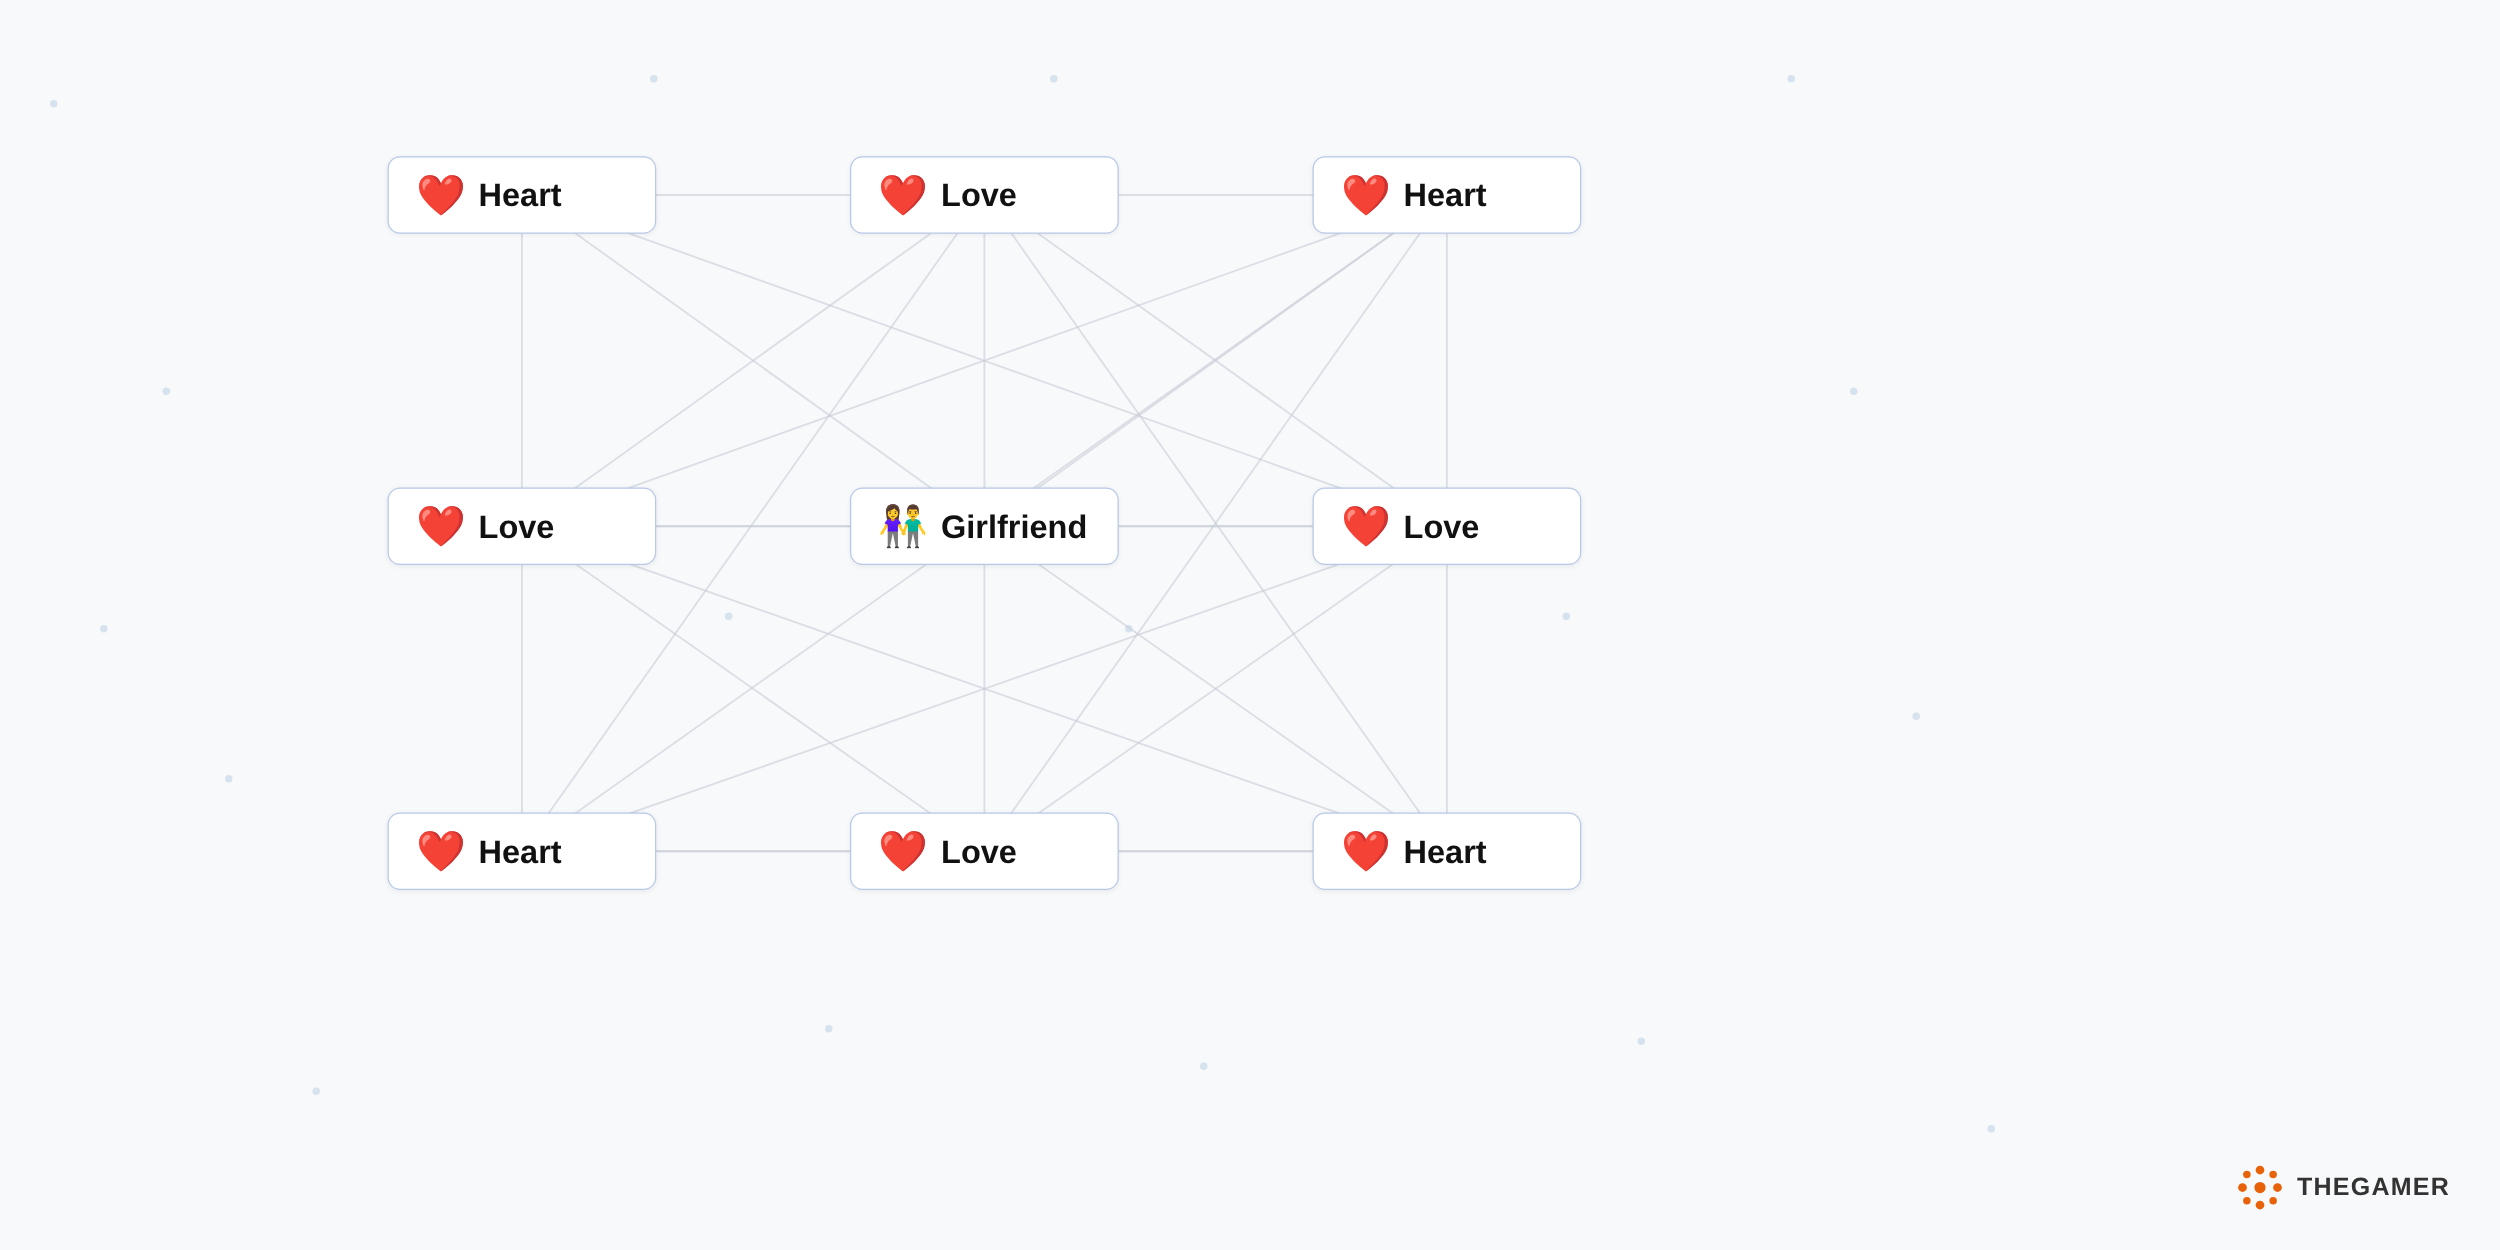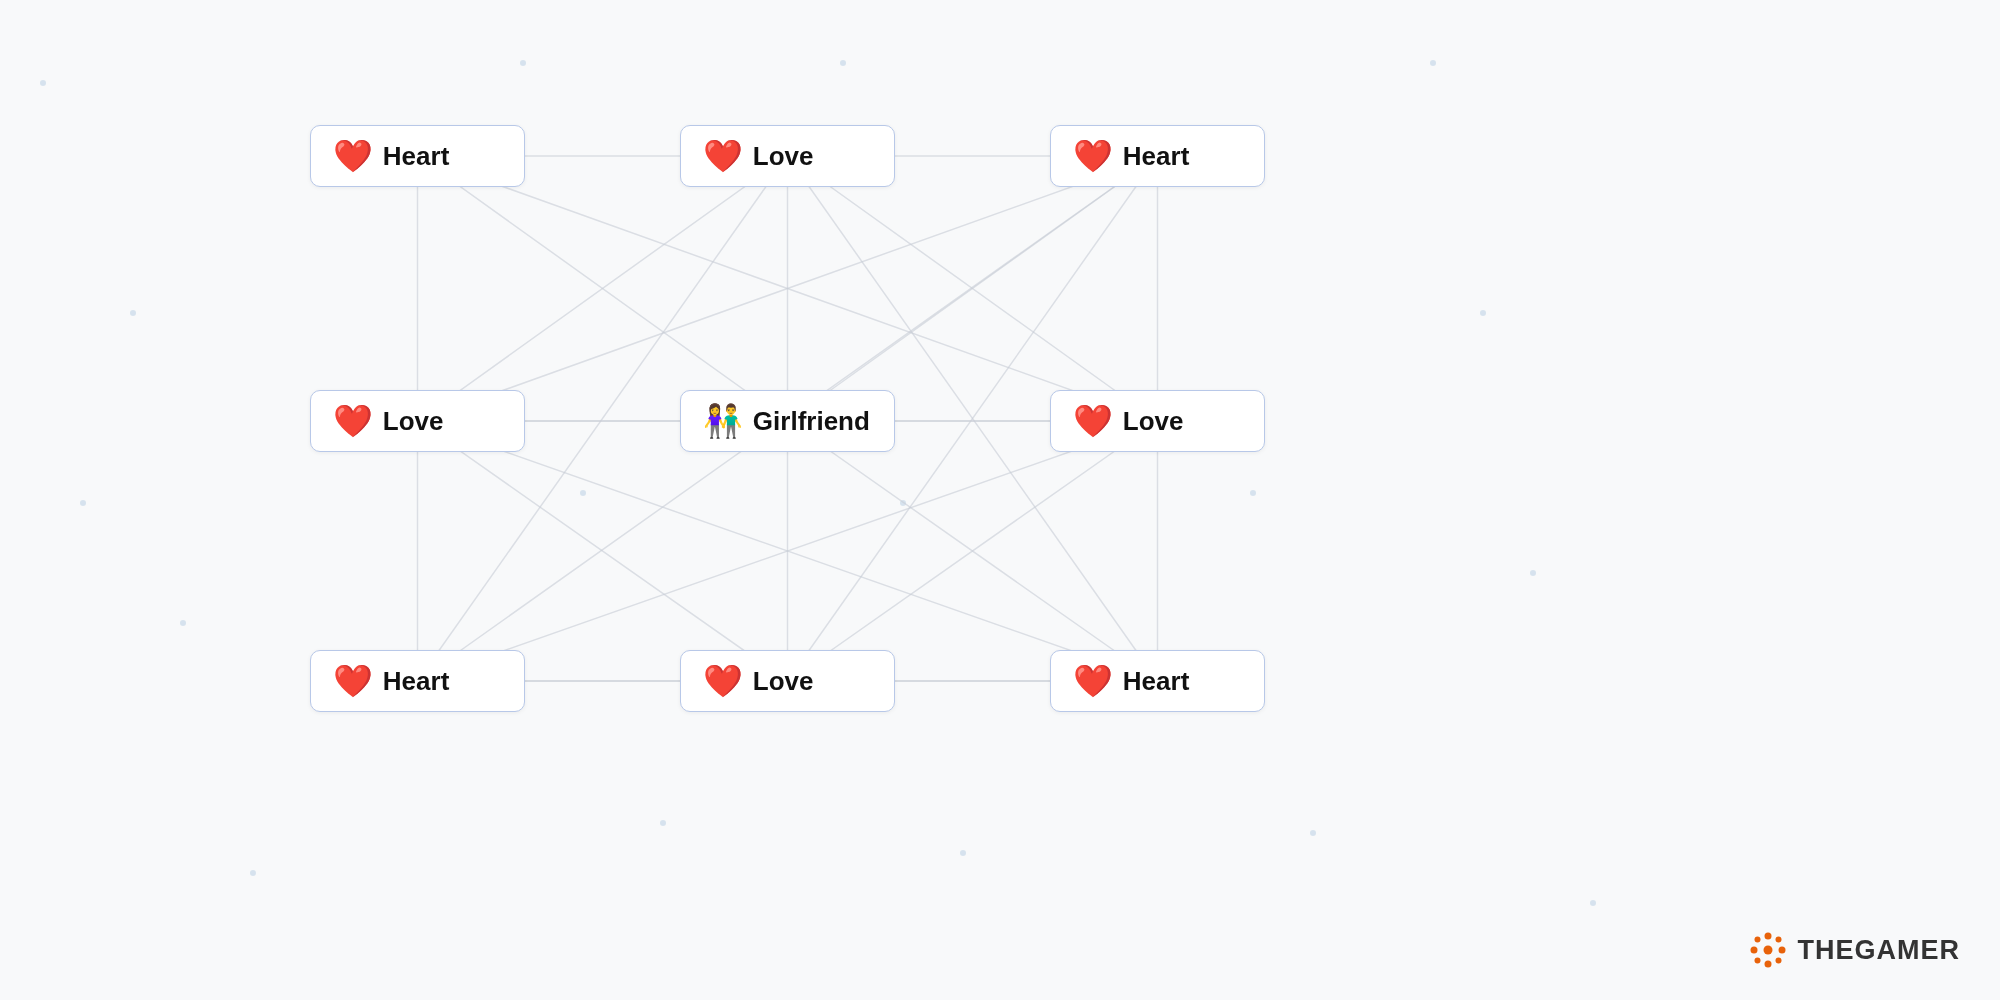--- a/index.html
+++ b/index.html
@@ -45,21 +45,21 @@
       background: #c8d8e8;
       opacity: 0.7;
     }
     .logo {
       position: absolute;
       bottom: 30px;
       right: 40px;
       display: flex;
       align-items: center;
       gap: 10px;
-      font-size: 27px;
+      font-size: 20px;
       font-weight: 800;
       color: #333;
       letter-spacing: 1px;
     }
     .logo-icon {
       width: 40px;
       height: 40px;
     }
   </style>
 </head>

